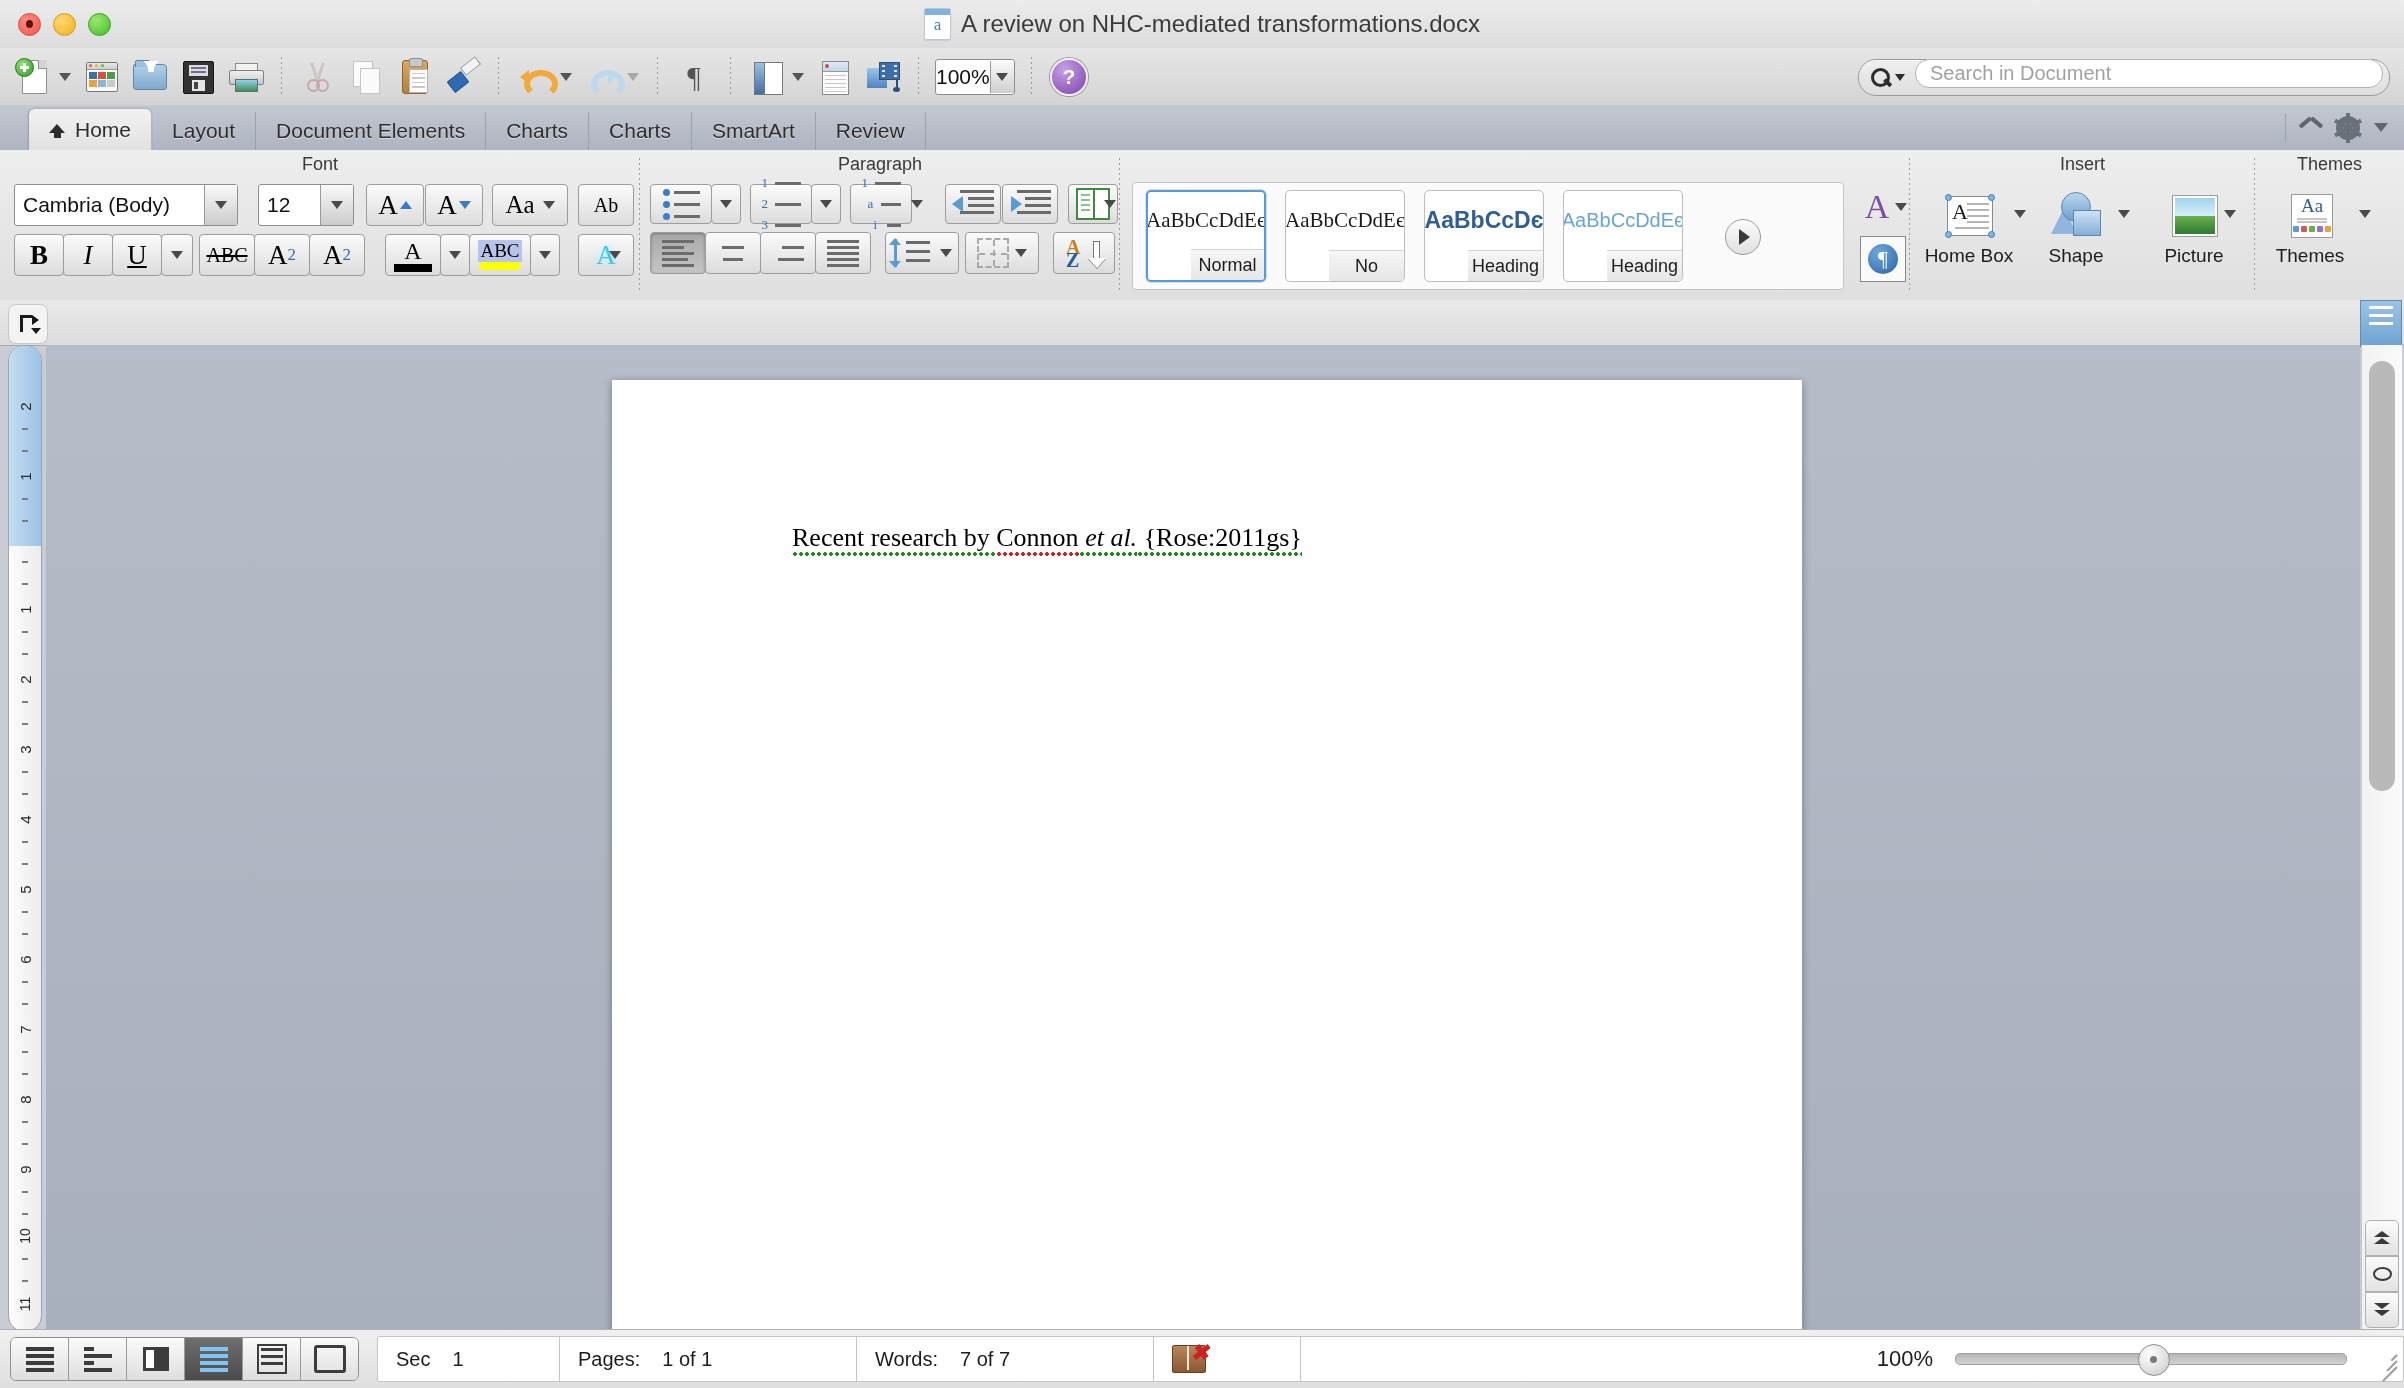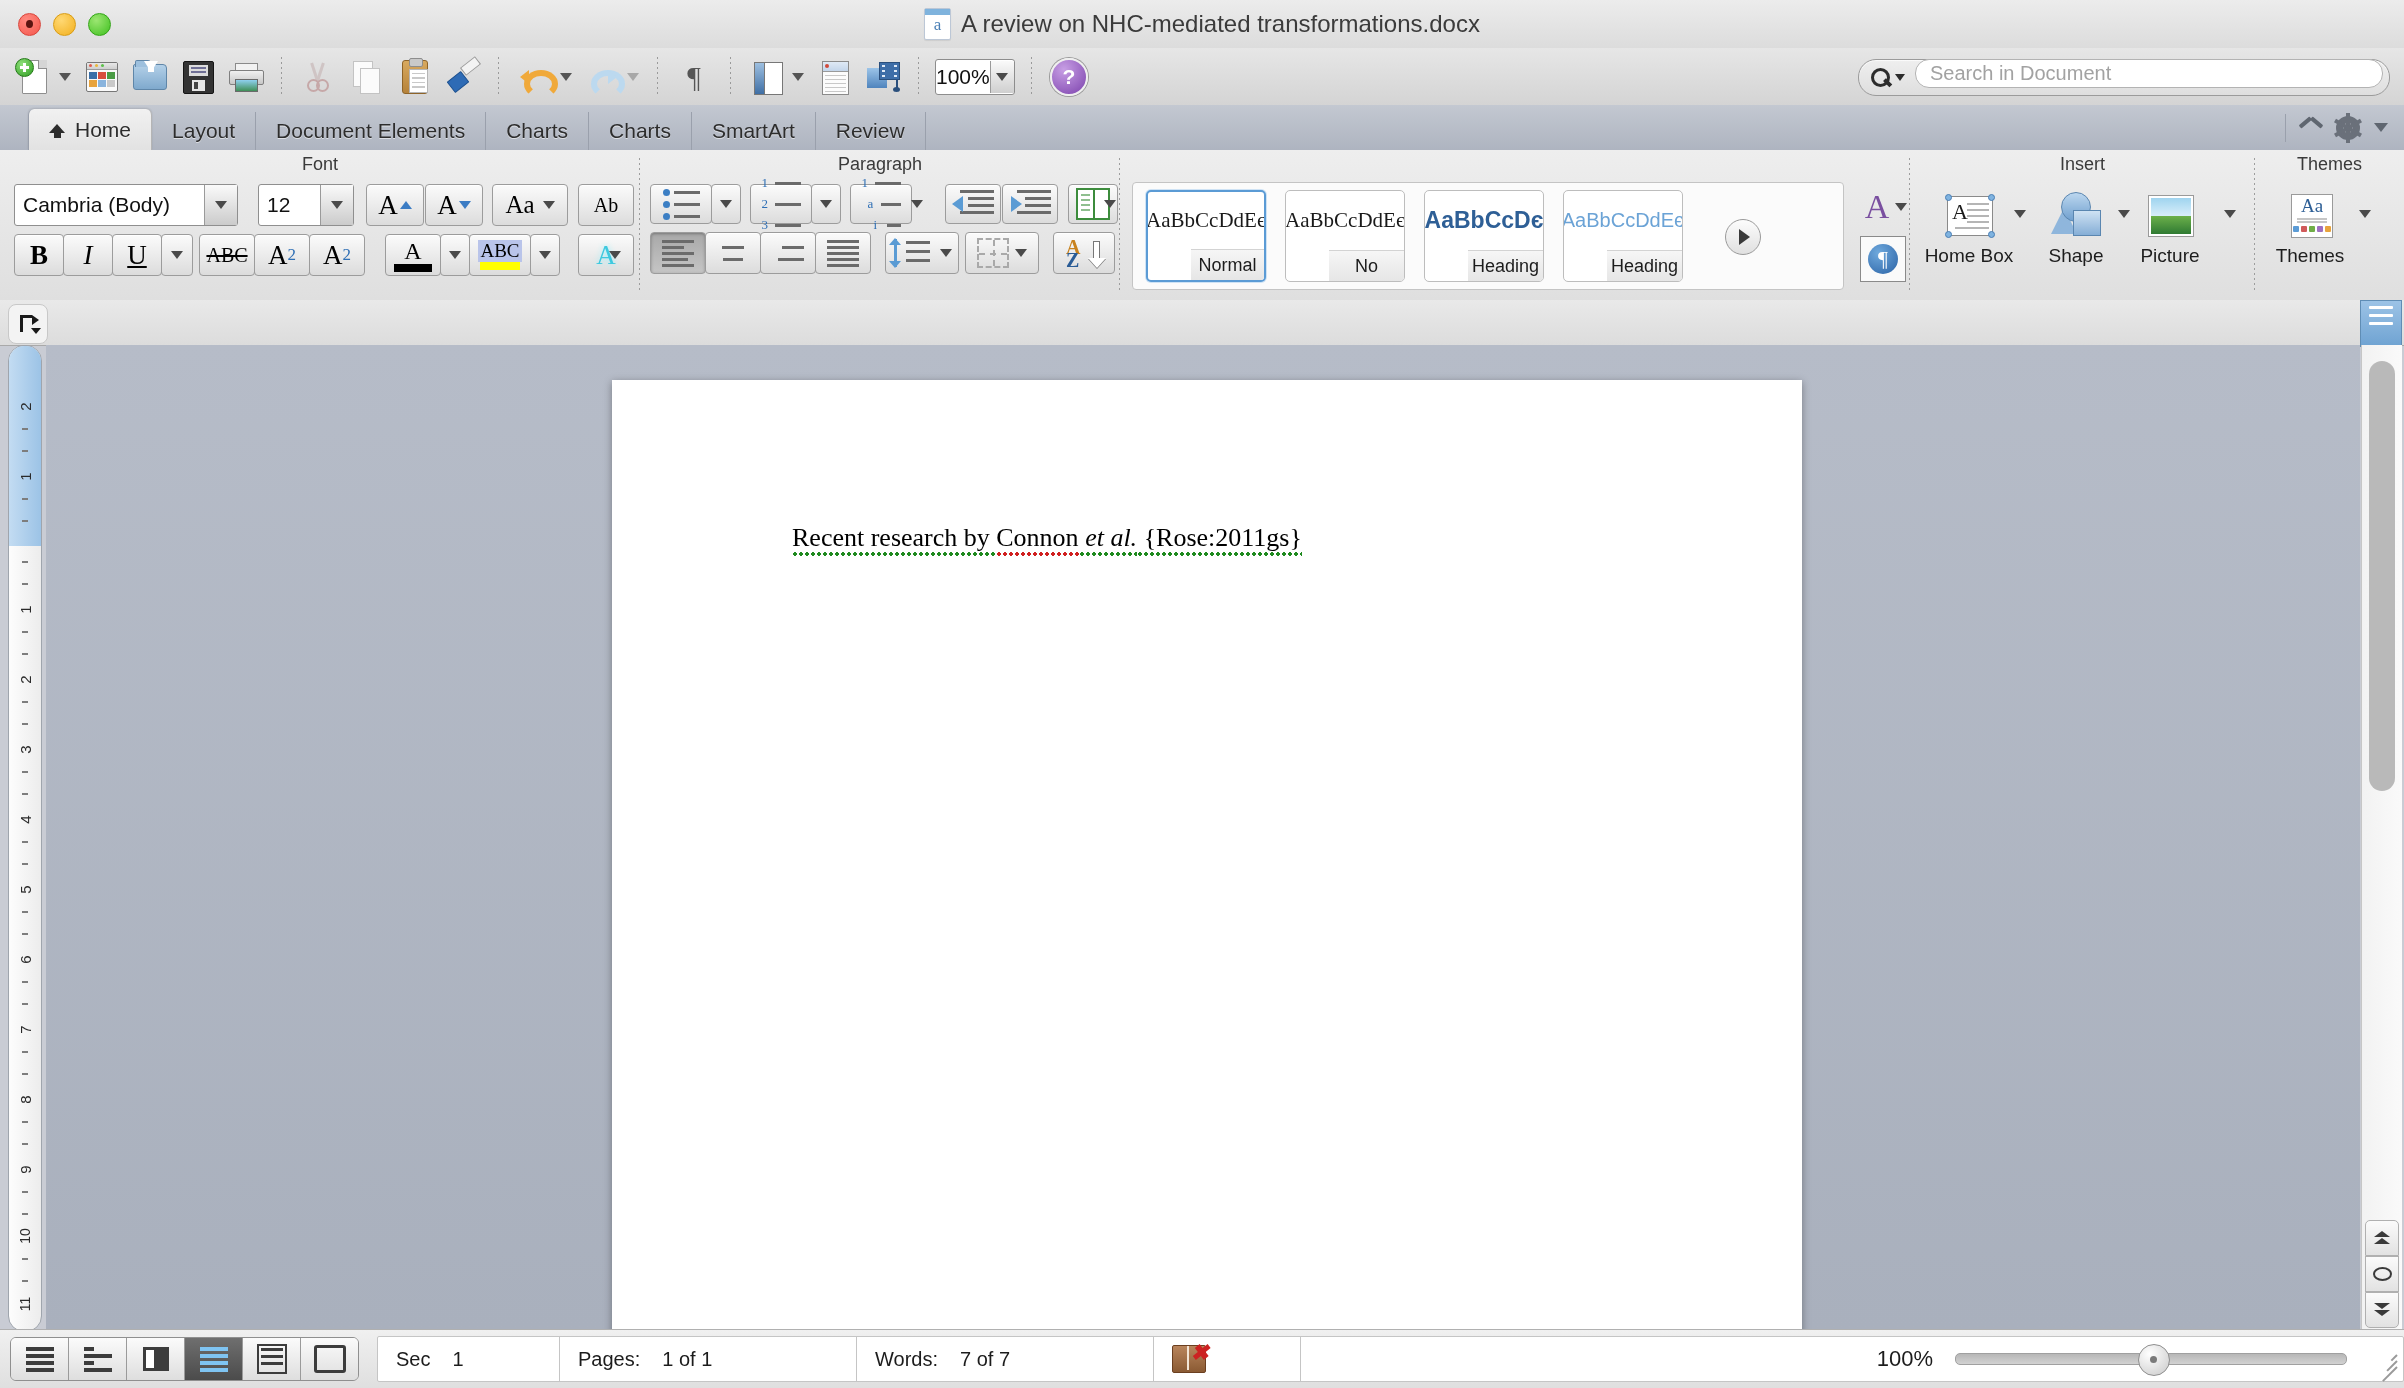--- a/index.html
+++ b/index.html
@@ -895,21 +895,21 @@
         <div class="bigbtn" style="position:absolute;left:126px;top:14px;width:80px">
           <div class="tbicon shapeic">
             <div class="tri"></div>
               <div class="circ"></div>
               <div class="sq"></div>
           </div>
           <div class="lbl">Shape</div>
         </div>
         <div style="position:absolute;left:208px;top:32px" class="dcaret sm"></div>
 
-        <div class="bigbtn" style="position:absolute;left:220px;top:14px;width:80px">
+        <div class="bigbtn" style="position:absolute;left:244px;top:14px;width:80px">
           <div class="tbicon">
             <div class="picic">
                 <div class="sky"></div>
                 <div class="hill"></div>
               </div>
           </div>
           <div class="lbl">Picture</div>
         </div>
         <div style="position:absolute;left:314px;top:32px" class="dcaret sm"></div>
       </div>

